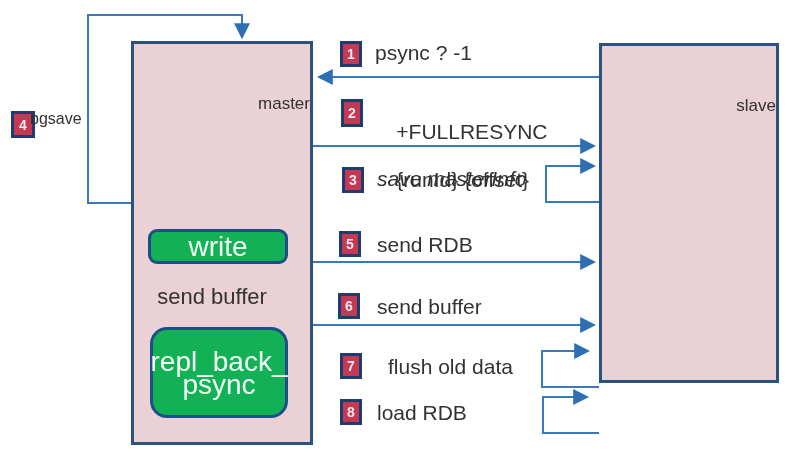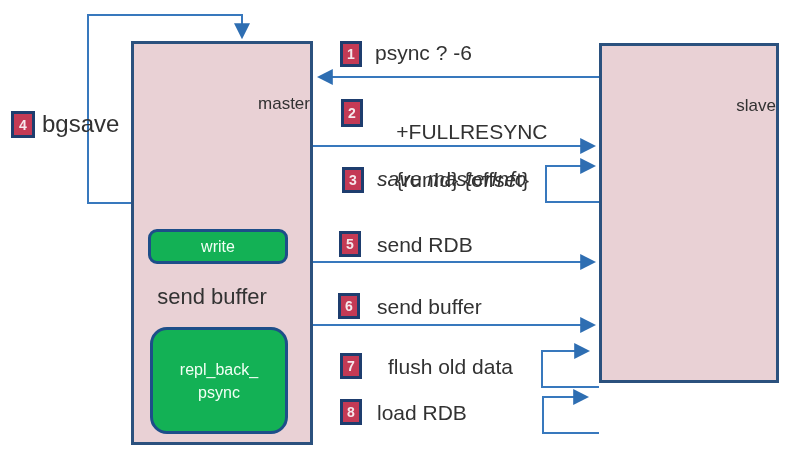--- a/index.html
+++ b/index.html
@@ -23,21 +23,21 @@
     position:absolute;background:var(--box-fill);border:3px solid var(--box-border);
     box-sizing:border-box;
   }
   .node-label{
     position:absolute;left:0;right:0;text-align:right;color:var(--text);
     font-size:17px;
   }
   .green-box{
     position:absolute;background:var(--green-fill);border:3px solid var(--green-border);
     box-sizing:border-box;color:#f2fff5;display:flex;align-items:center;justify-content:center;
-    text-align:center;font-size:16px;line-height:23px;
+    text-align:center;font-size:28px;line-height:23px;
   }
   .badge{
     position:absolute;width:22px;height:26px;background:var(--badge-fill);
     border:3px solid var(--badge-border);box-sizing:border-box;
     color:#f6e9ec;font-size:14px;font-weight:bold;
     display:flex;align-items:center;justify-content:center;
   }
   .step-label{
     position:absolute;color:var(--text);font-size:21px;line-height:24px;white-space:pre;
   }
@@ -74,32 +74,32 @@
   <div class="node" style="left:599px;top:43px;width:180px;height:340px;">
     <div class="node-label" style="top:50px;">slave</div>
   </div>
 
   <div class="green-box" style="left:148px;top:229px;width:140px;height:35px;border-radius:9px;">
     <span>write</span>
   </div>
 
   <div class="free-label" style="left:137px;top:284px;width:150px;text-align:center;">send buffer</div>
 
-  <div class="green-box" style="left:150px;top:327px;width:138px;height:107px;border-radius:17px;">
+  <div class="green-box" style="left:150px;top:327px;width:138px;height:91px;border-radius:17px;">
     <span>
       <span>repl_back_</span><br>
       <span>psync</span>
     </span>
   </div>
 
   <div class="badge" style="left:11px;top:111px;width:24px;height:27px;">4</div>
-  <div class="free-label" style="left:42px;top:110px;font-size:24px;">bgsave</div>
+  <div class="free-label" style="left:30px;top:110px;font-size:16px;">bgsave</div>
 
   <div class="badge" style="left:340px;top:41px;">1</div>
-  <div class="step-label" style="left:375px;top:41px;">psync ? -6</div>
+  <div class="step-label" style="left:375px;top:41px;">psync ? -1</div>
 
   <div class="badge" style="left:341px;top:99px;height:28px;">2</div>
   <div class="step-label" style="left:373px;top:96px;">
     <span>+FULLRESYNC</span><br>
     <span>{runId} {offset}</span>
   </div>
 
   <div class="badge" style="left:342px;top:167px;">3</div>
   <div class="step-label" style="left:377px;top:167px;font-style:italic;">save masterInfo</div>
 

